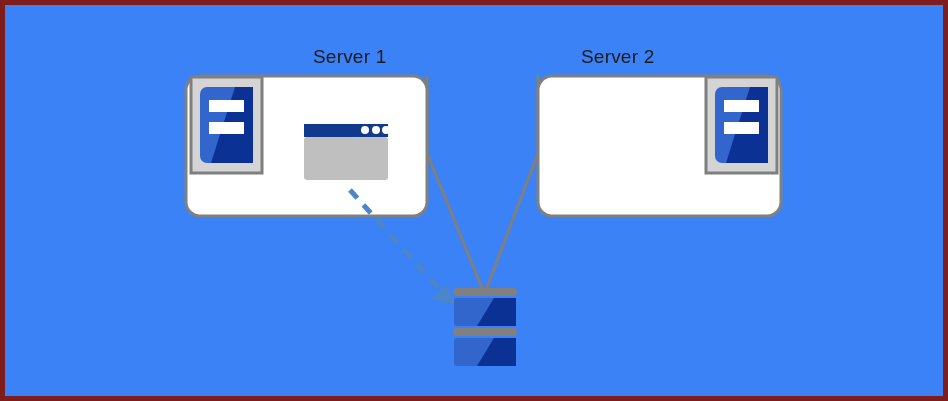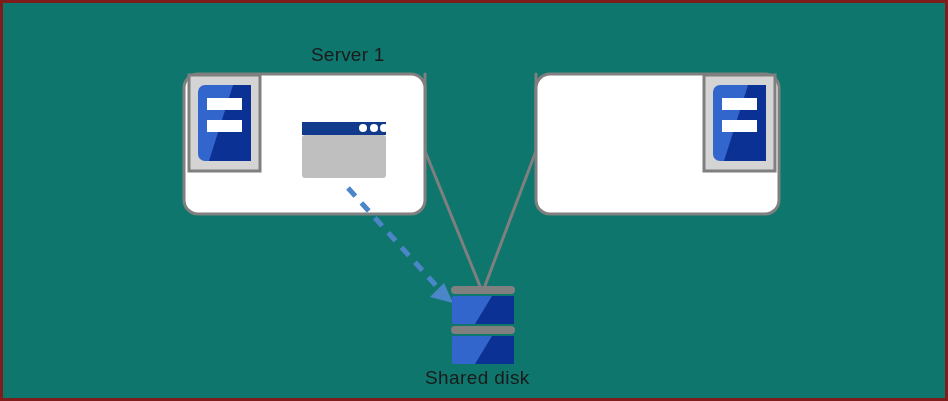--- a/index.html
+++ b/index.html
@@ -7,22 +7,22 @@
     padding: 0;
     background: #ffffff;
   }
   body {
     font-family: "Liberation Sans", sans-serif;
   }
   #canvas {
     position: relative;
     width: 948px;
     height: 401px;
-    background: #0f766e;
-    border: 3px solid #7f1d1d;
+    background: #3b82f6;
+    border: 5px solid #7f1d1d;
     box-sizing: border-box;
     overflow: hidden;
   }
   .diagram-svg {
     position: absolute;
     left: 0;
     top: 0;
     width: 948px;
     height: 401px;
   }
@@ -111,17 +111,17 @@
       <path d="M 489 293 L 511 293 L 511 321 L 472 321 Z" fill="#0b3194"></path>
       <rect x="448" y="323" width="64" height="8" rx="4" ry="4" fill="#808080"></rect>
       <rect x="449" y="333" width="62" height="28" rx="2" ry="2" fill="#3366cc"></rect>
       <path d="M 489 333 L 511 333 L 511 361 L 472 361 Z" fill="#0b3194"></path>
     </g>
 
   </svg>
 
   <div class="node-label" id="label-server1">Server 1</div>
 
+  <div class="node-label" id="label-server2">Server 2</div>
 
 
-  <div class="node-label" id="label-shared-disk">Shared disk</div>
 
 </div>
 
 </body></html>

